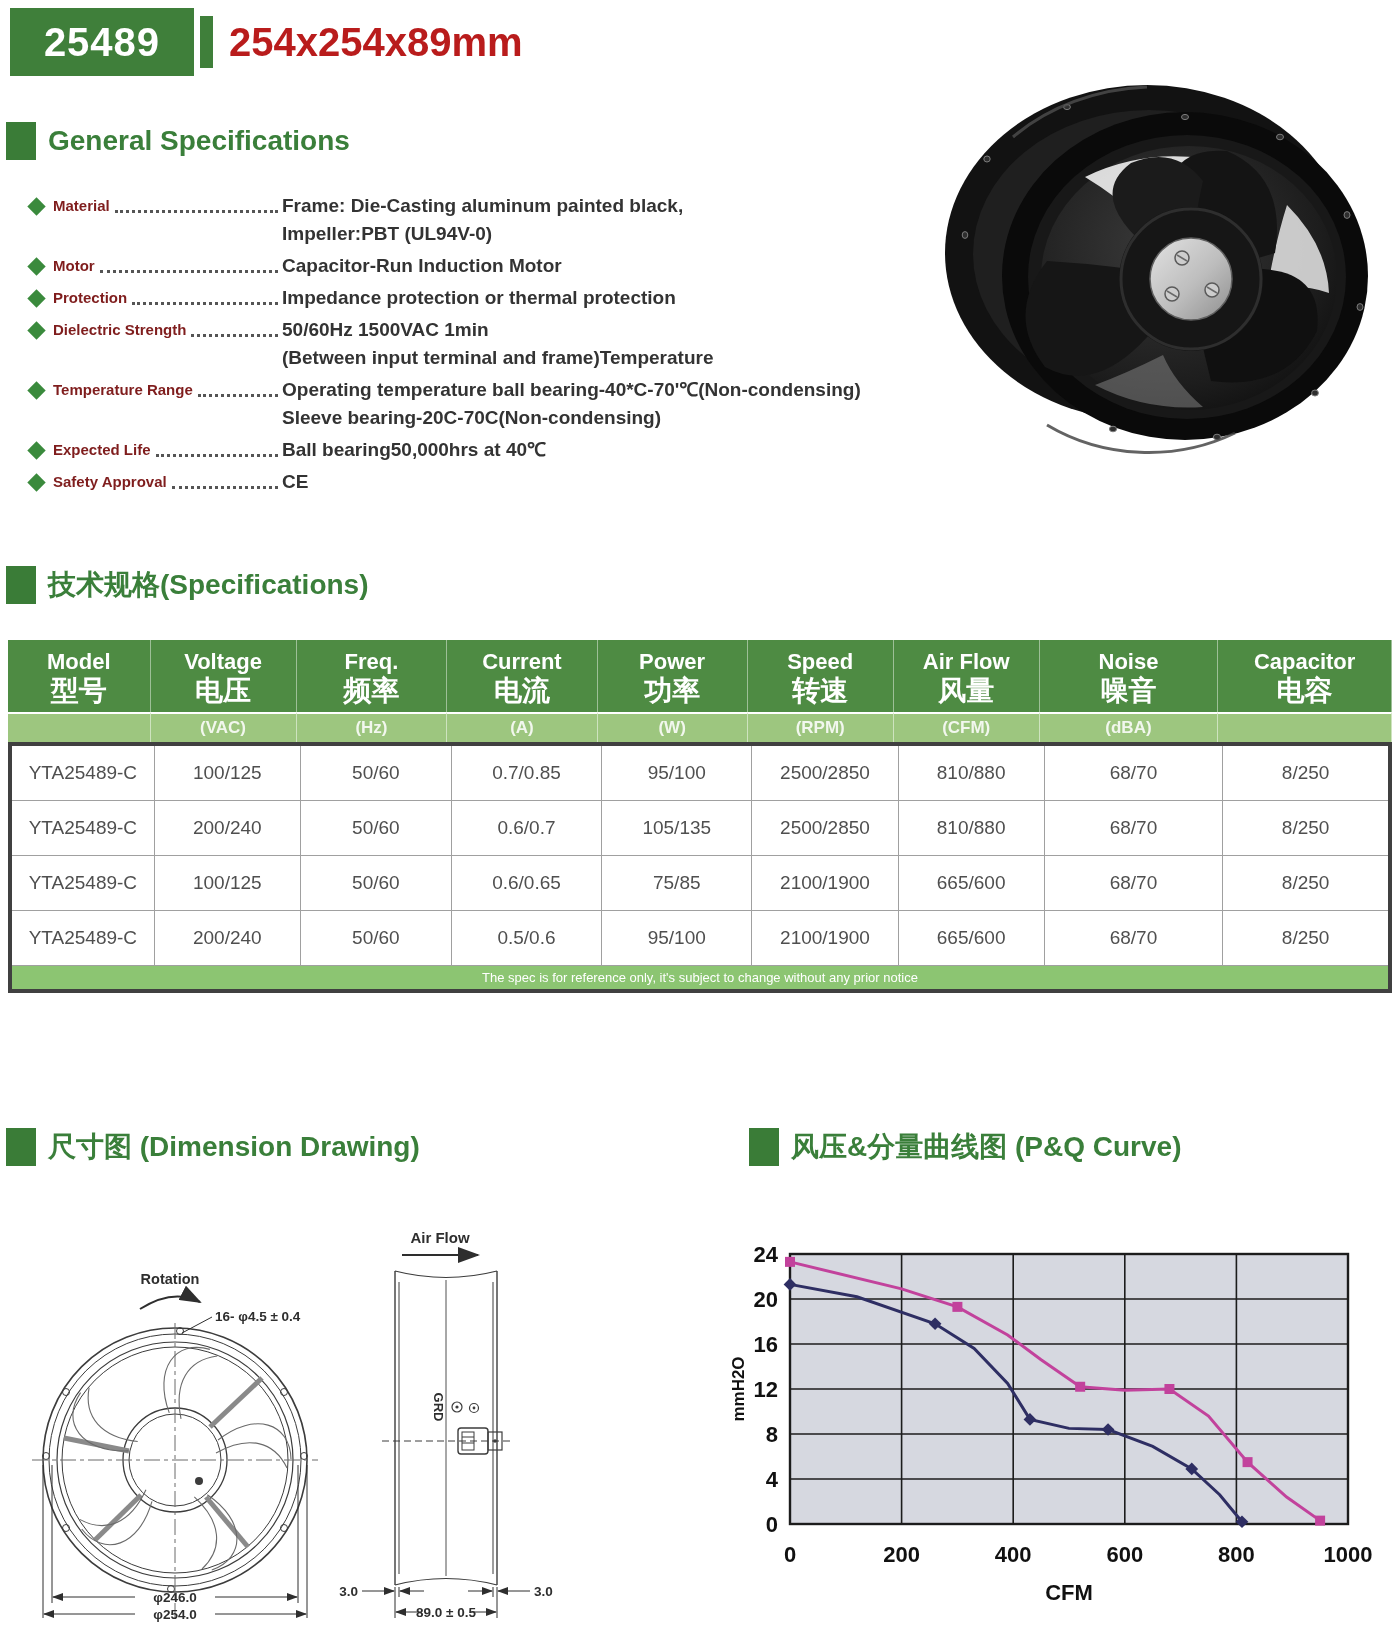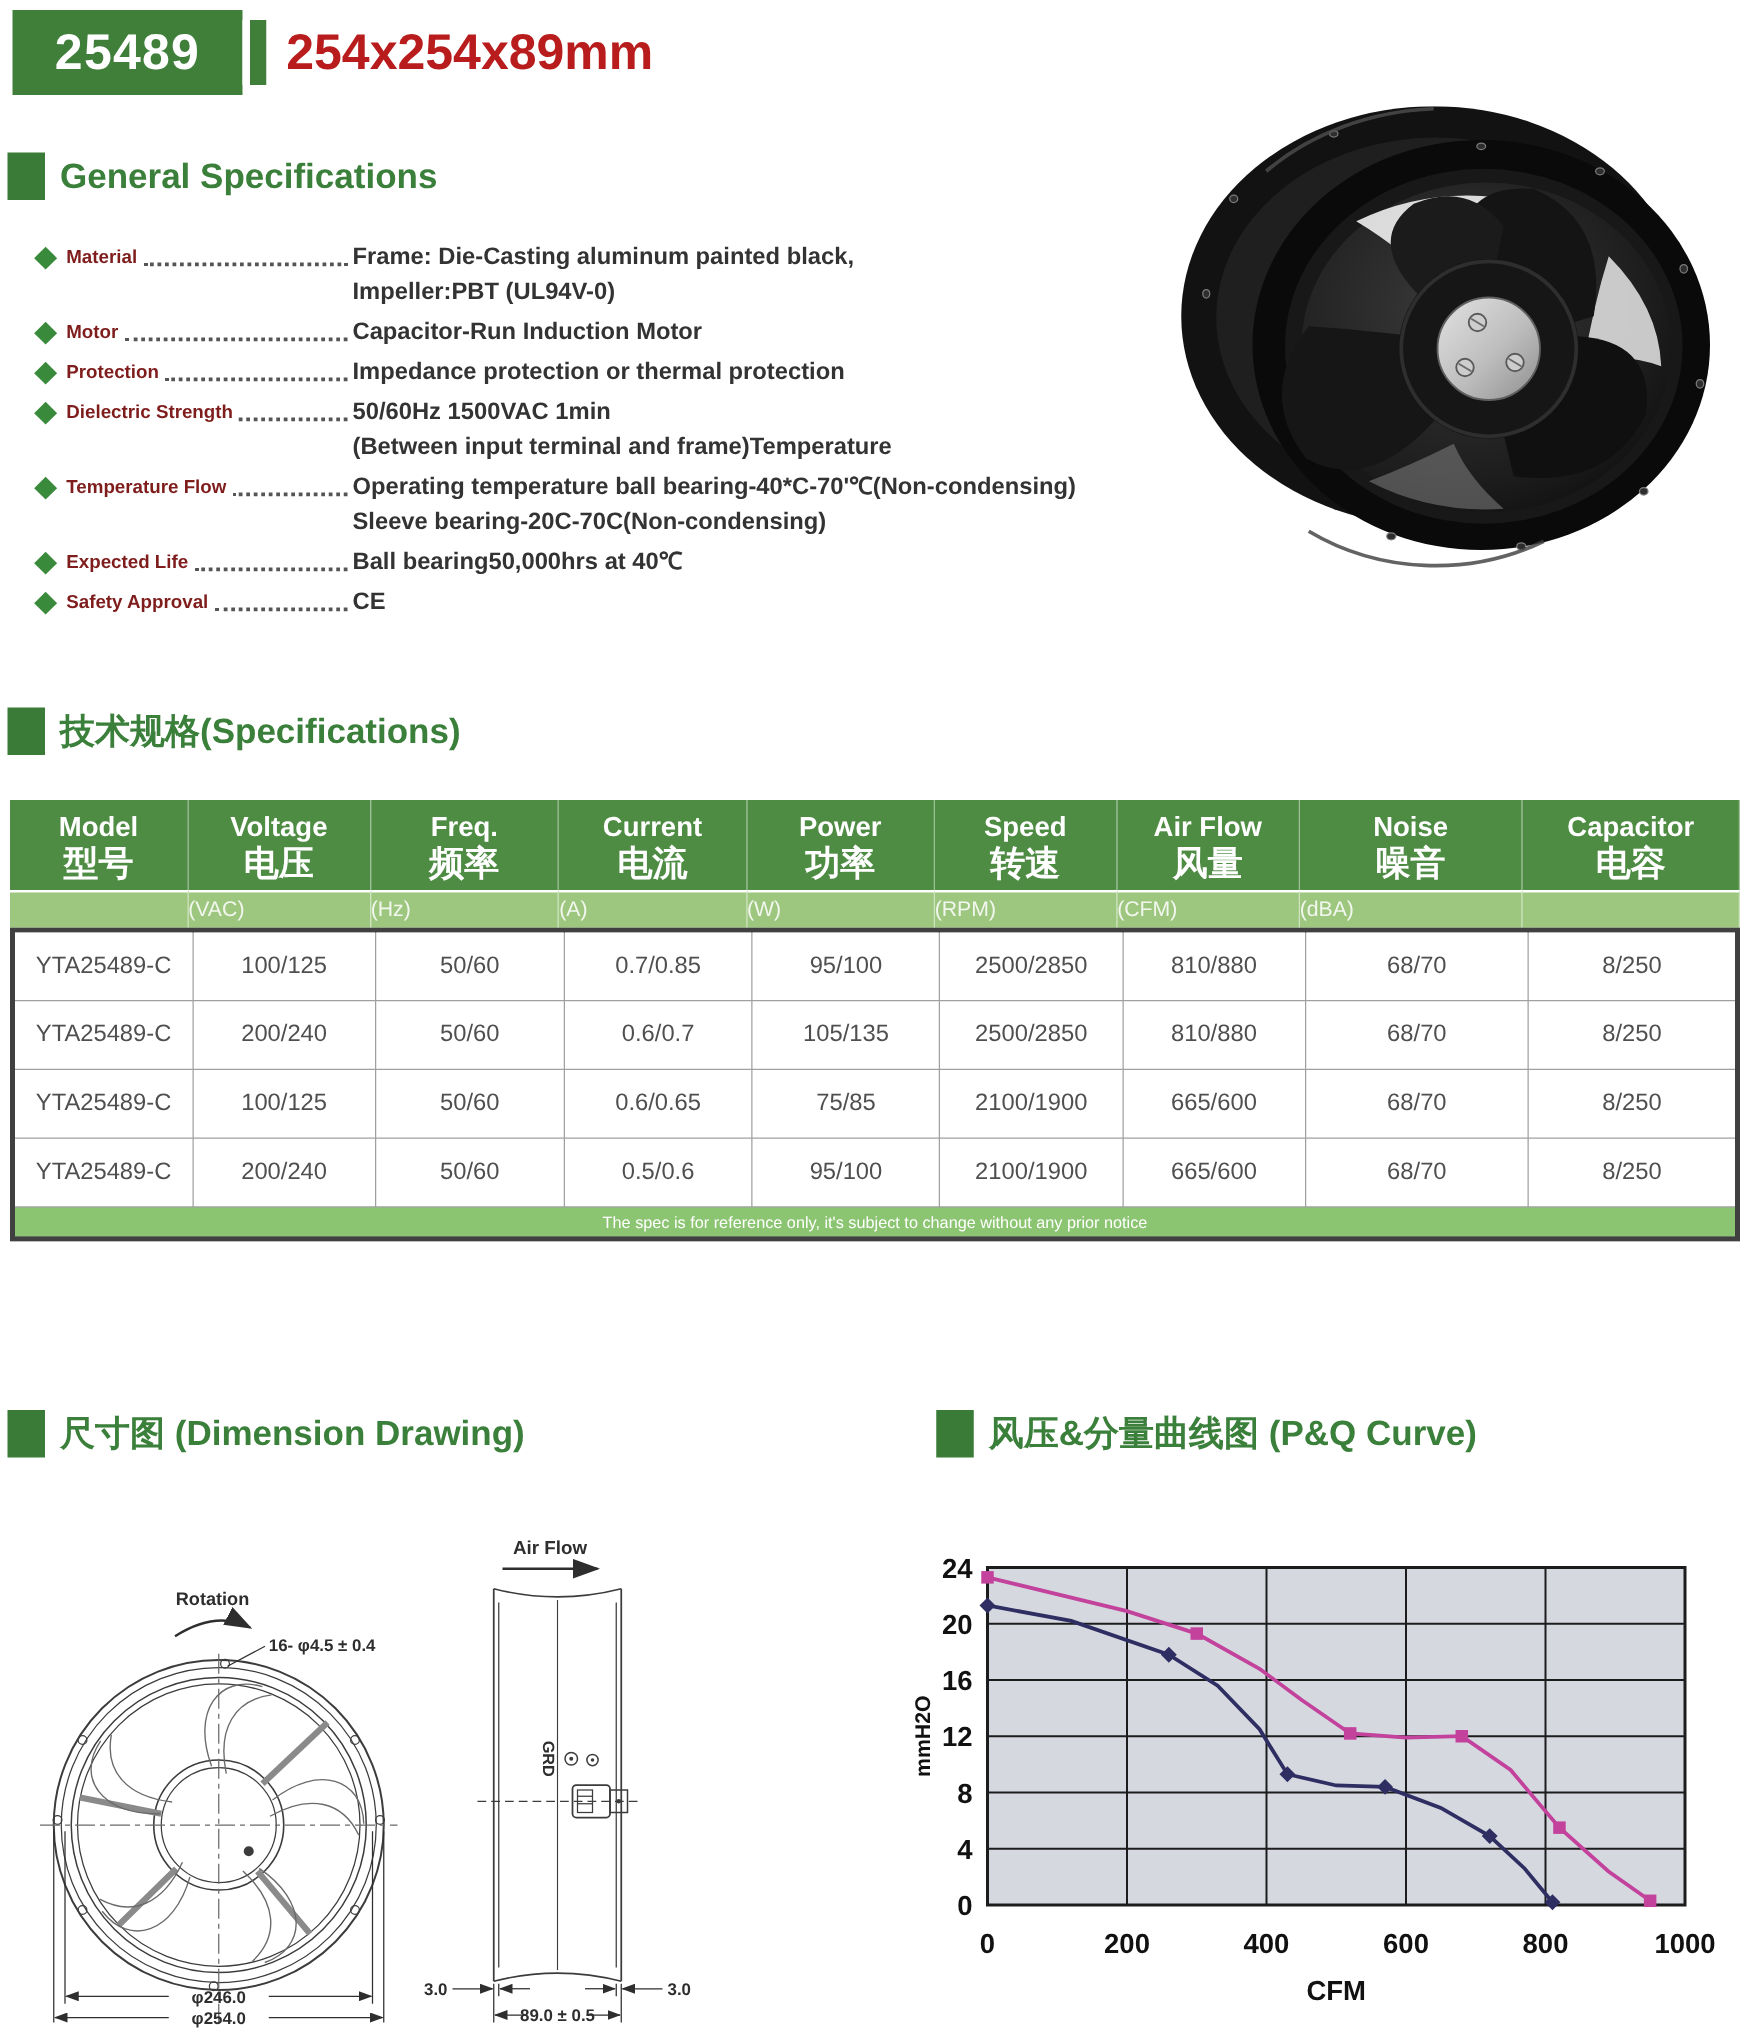--- a/index.html
+++ b/index.html
@@ -32,22 +32,22 @@
   
   #fan-photo{position:absolute;left:935px;top:85px;}
 
   
   #spec-table{position:absolute;left:8px;top:640px;width:1384px;}
   .tg{display:grid;grid-template-columns:10.3% 10.55% 10.9% 10.85% 10.85% 10.55% 10.55% 12.9% auto;}
   .th{background:#4e8b43;color:#fff;text-align:center;height:72px;border-right:1px solid rgba(255,255,255,.45);
       display:flex;flex-direction:column;justify-content:center;}
   .th .en{font-size:22px;font-weight:bold;line-height:30px;}
   .th .zh{font-size:28px;font-weight:bold;line-height:28px;}
-  .tu{background:#9dc67f;color:#f2f7ee;font-size:17px;height:28px;line-height:28px;
-      border-right:1px solid rgba(255,255,255,.5);border-top:2px solid #fff;}
+  .tu{background:#9dc67f;color:#f2f7ee;text-align:center;font-size:17px;height:28px;line-height:28px;
+      border-right:1px solid rgba(255,255,255,.5);border-top:2px solid #fff;font-weight:bold;}
   .tbody{border:4px solid #404040;background:#a0a0a0;gap:1px;display:grid;
       grid-template-columns:10.3% 10.55% 10.9% 10.85% 10.85% 10.55% 10.55% 12.9% auto;}
   .td{background:#fff;color:#4f4f4f;font-size:19px;text-align:center;height:54px;line-height:54px;}
   .tnote{background:#8cc572;color:#fff;font-size:13px;text-align:center;height:23px;line-height:23px;grid-column:1/-1;}
 
   
   #dim-drawing{position:absolute;left:10px;top:1185px;}
   #pq-chart{position:absolute;left:728px;top:1222px;}
   svg text{font-family:"Liberation Sans",sans-serif;}
 </style>
@@ -107,21 +107,21 @@
           <span class="leader"></span>
         </div>
         <div class="spec-vals">
           <div class="spec-line">50/60Hz 1500VAC 1min</div>
           <div class="spec-line">(Between input terminal and frame)Temperature</div>
         </div>
       </div>
       <div class="spec-item">
         <div class="spec-left">
           <span class="diamond"></span>
-          <span class="spec-label">Temperature Flow</span>
+          <span class="spec-label">Temperature Range</span>
           <span class="leader"></span>
         </div>
         <div class="spec-vals">
           <div class="spec-line">Operating temperature ball bearing-40*C-70'℃(Non-condensing)</div>
           <div class="spec-line">Sleeve bearing-20C-70C(Non-condensing)</div>
         </div>
       </div>
       <div class="spec-item">
         <div class="spec-left">
           <span class="diamond"></span>

